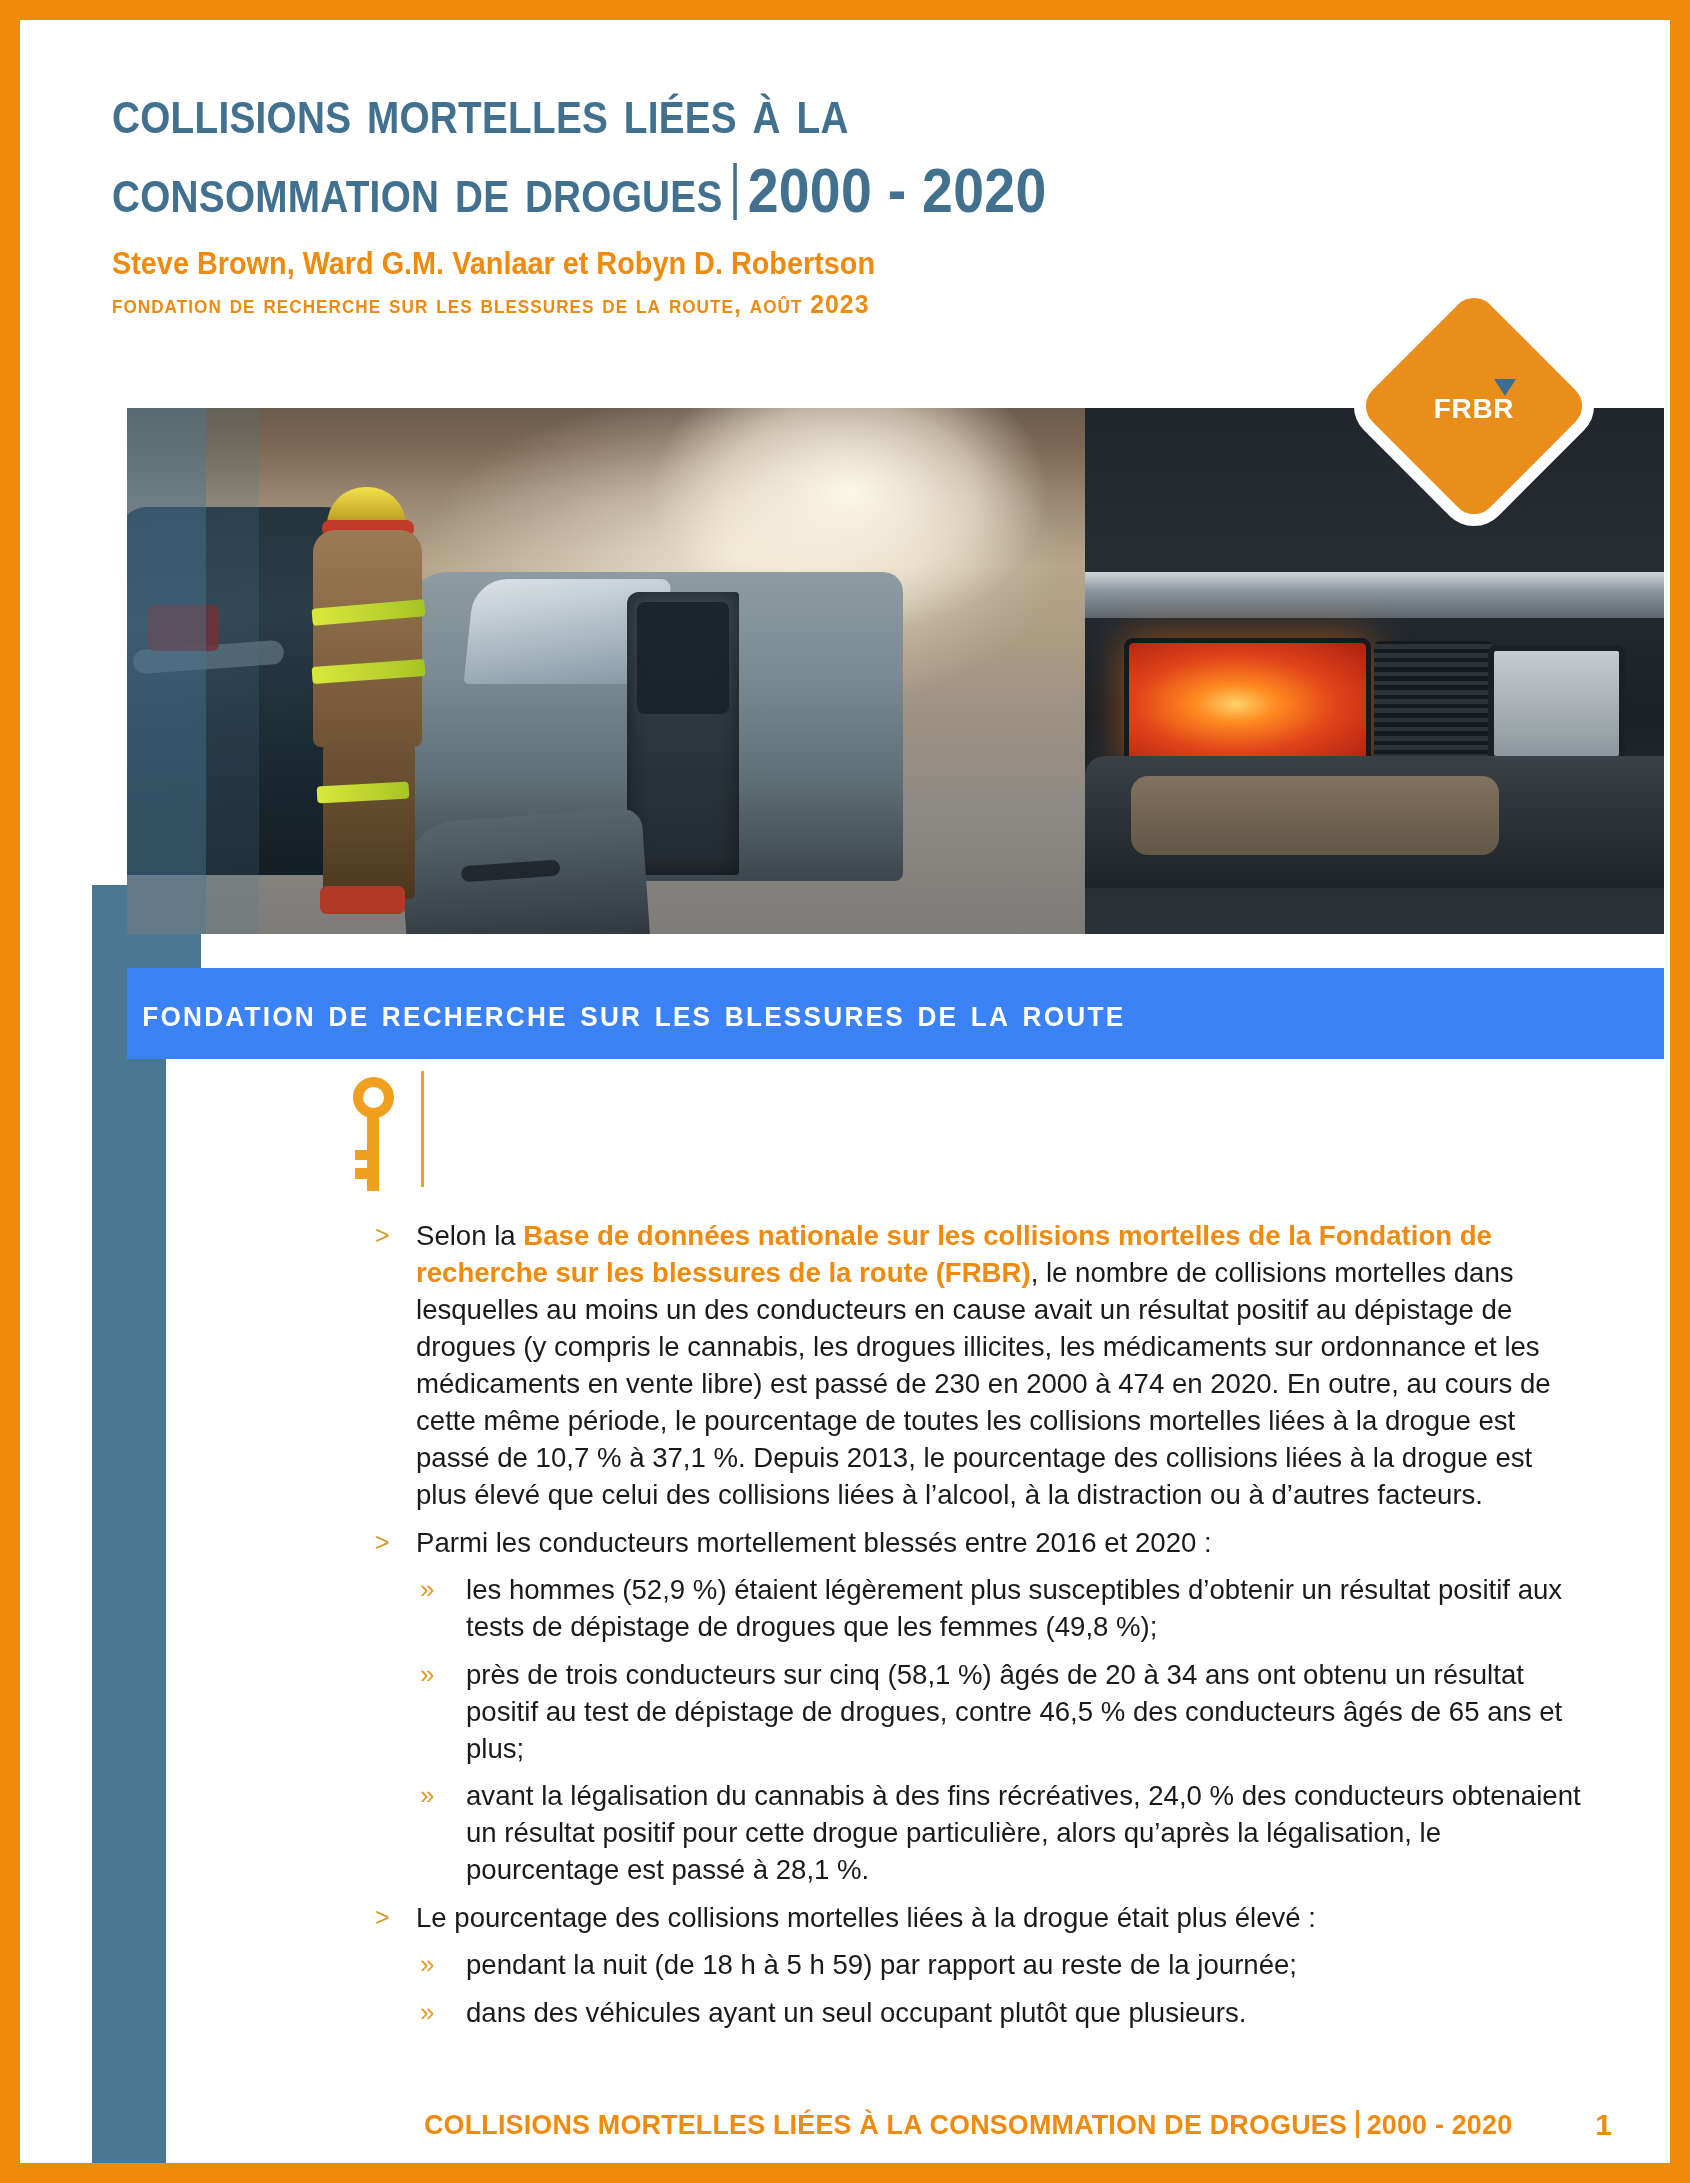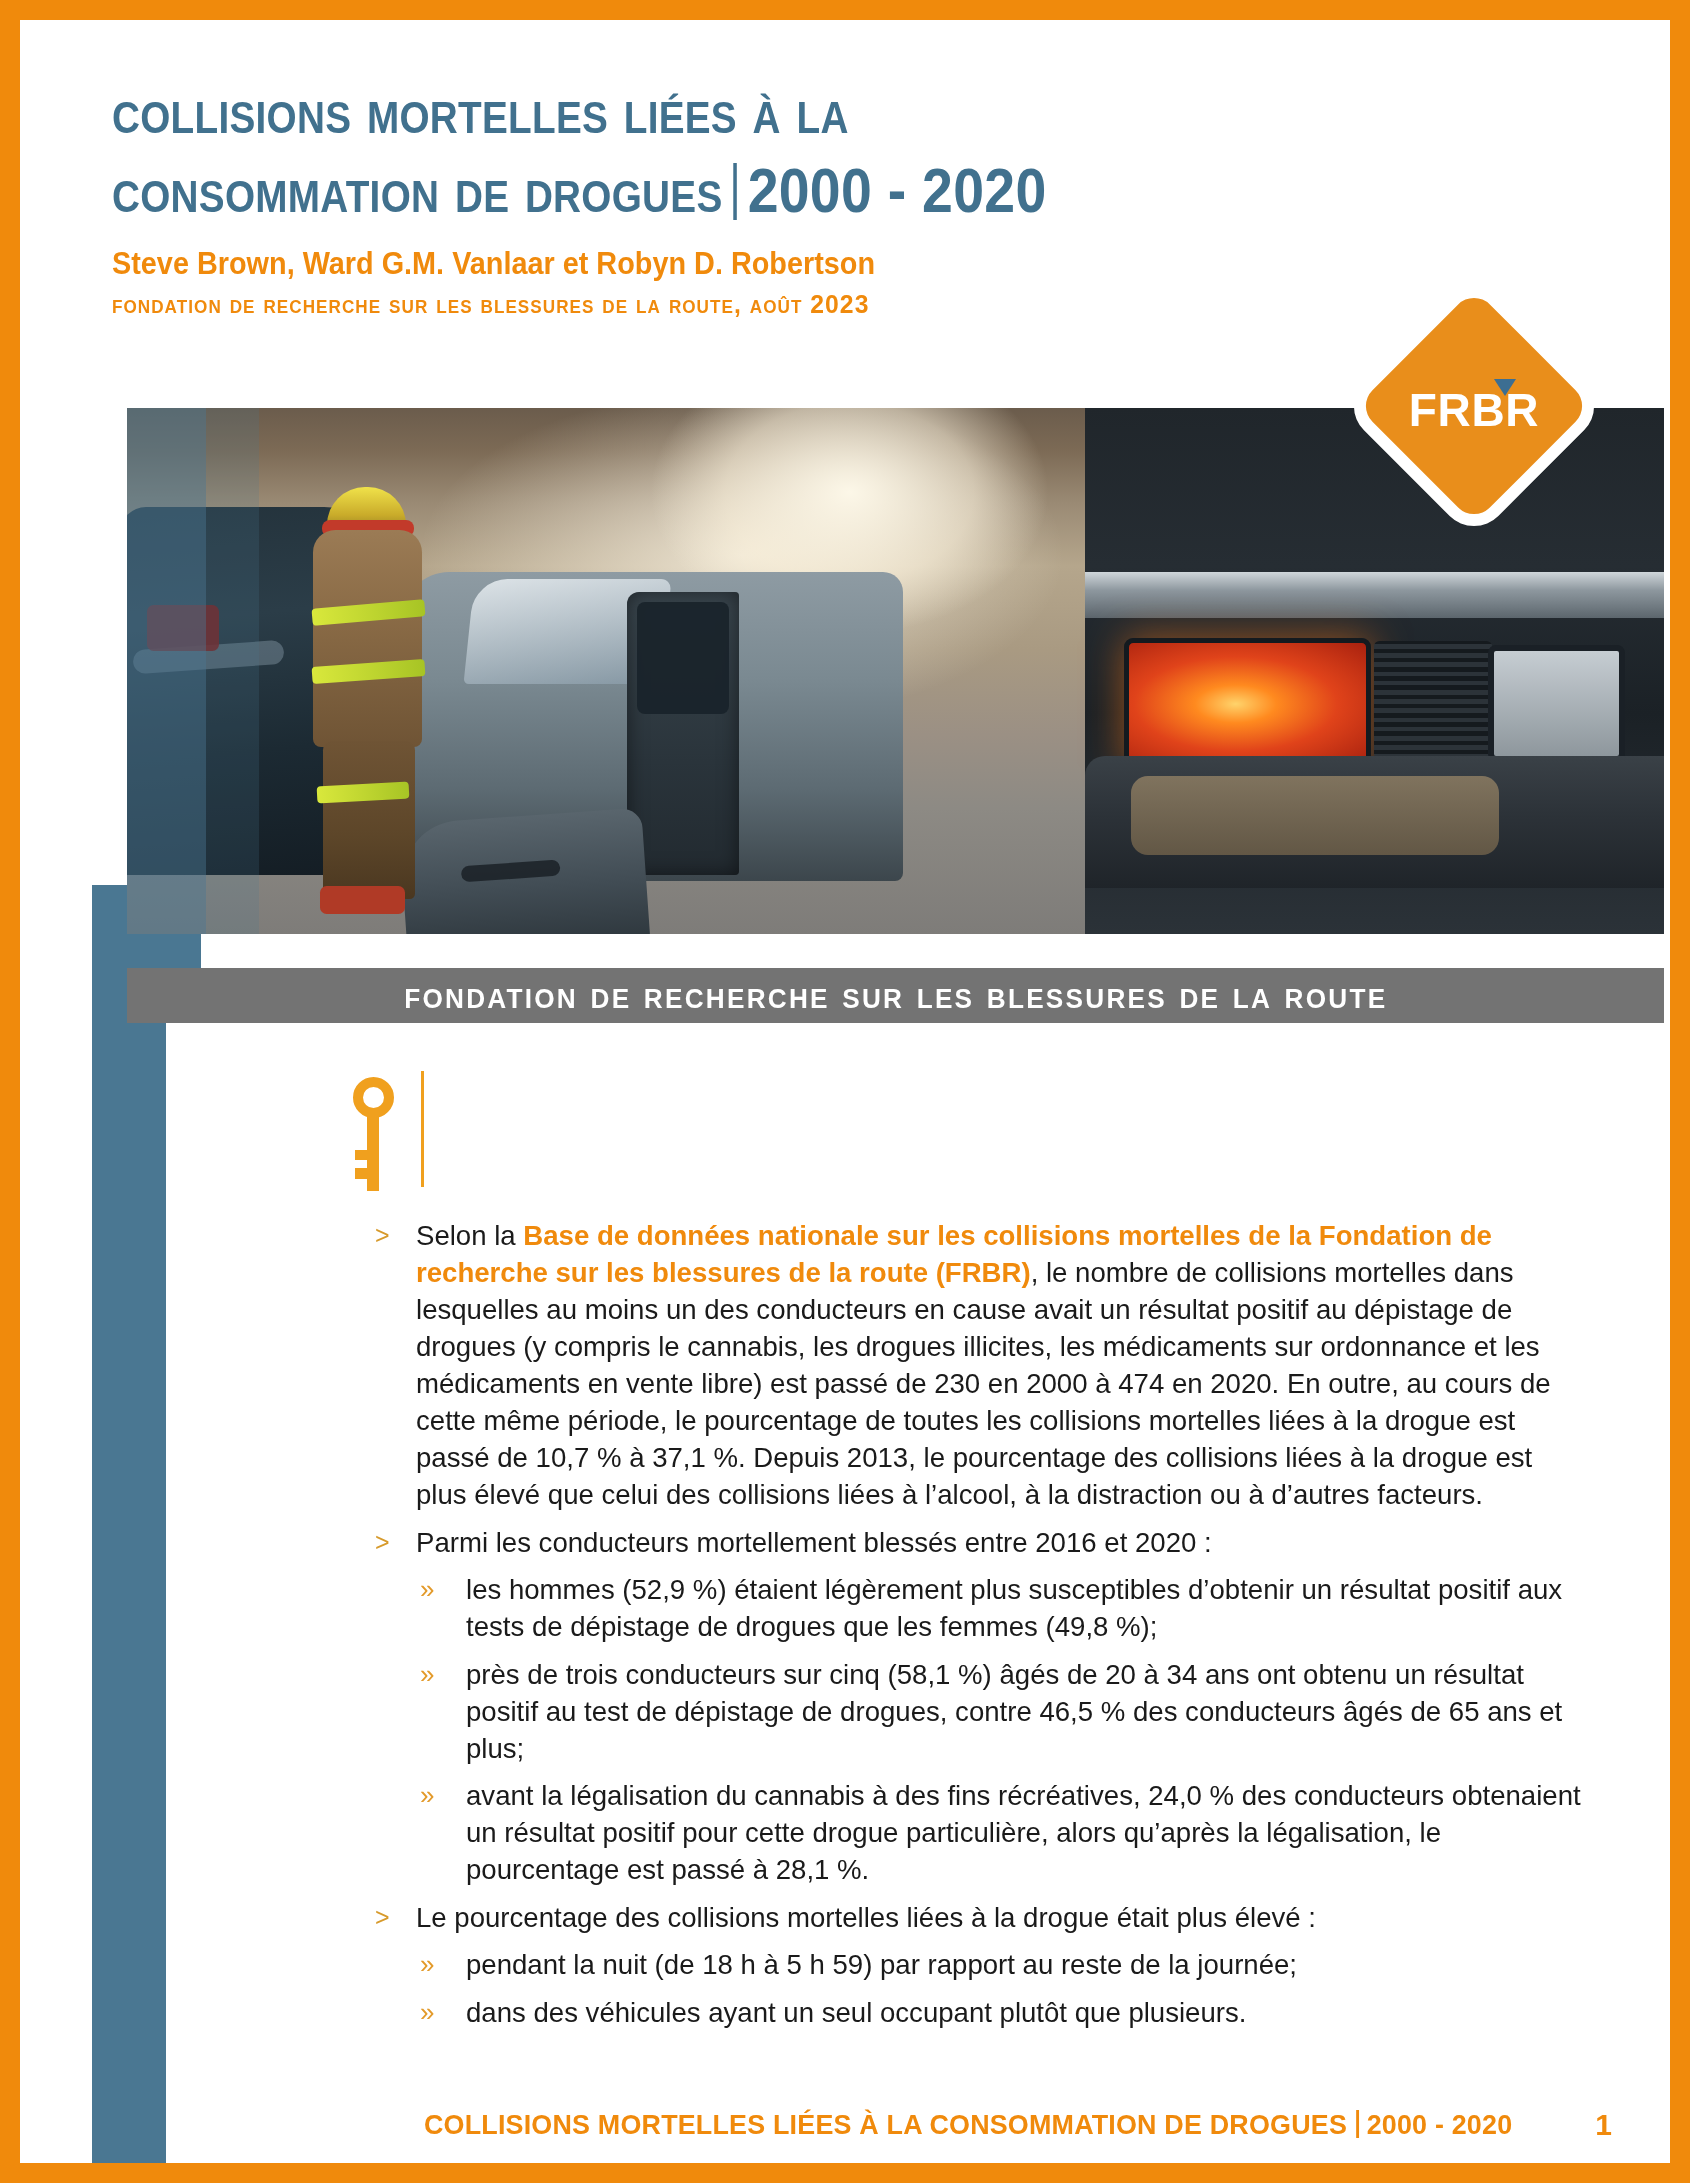--- a/index.html
+++ b/index.html
@@ -273,46 +273,45 @@
     transform: rotate(45deg);
     box-shadow: 0 0 0 12px #ffffff;
   }
   .frbr-text {
     position: absolute;
     left: 0; right: 0; top: 50%;
     transform: translateY(-42%);
     text-align: center;
     color: #ffffff;
     font-family: "Liberation Sans Narrow", "Liberation Sans", sans-serif;
-    font-size: 46px;
+    font-size: 28px;
     font-weight: bold;
     letter-spacing: 0.7px;
   }
   .frbr-tri {
     position: absolute;
     left: 50%;
     top: 34%;
     margin-left: 20px;
     width: 0; height: 0;
     border-left: 11.2px solid transparent;
     border-right: 11.2px solid transparent;
     border-top: 17px solid #3C6E92;
   }
 
   
   .org-banner {
     position: absolute;
     left: 107px;
     top: 948px;
     width: 1537px;
-    height: 55px;
-    background: #737373;
+    height: 91px;
+    background: #3b82f6;
     display: flex;
     align-items: center;
-    justify-content: center;
     z-index: 4;
   }
   .org-banner span {
     color: #ffffff;
     font-family: "Liberation Sans Narrow", "Liberation Sans", sans-serif;
     font-size: 38px;
     font-weight: bold;
     letter-spacing: 2.3px;
     font-variant: small-caps;
     text-transform: lowercase;

